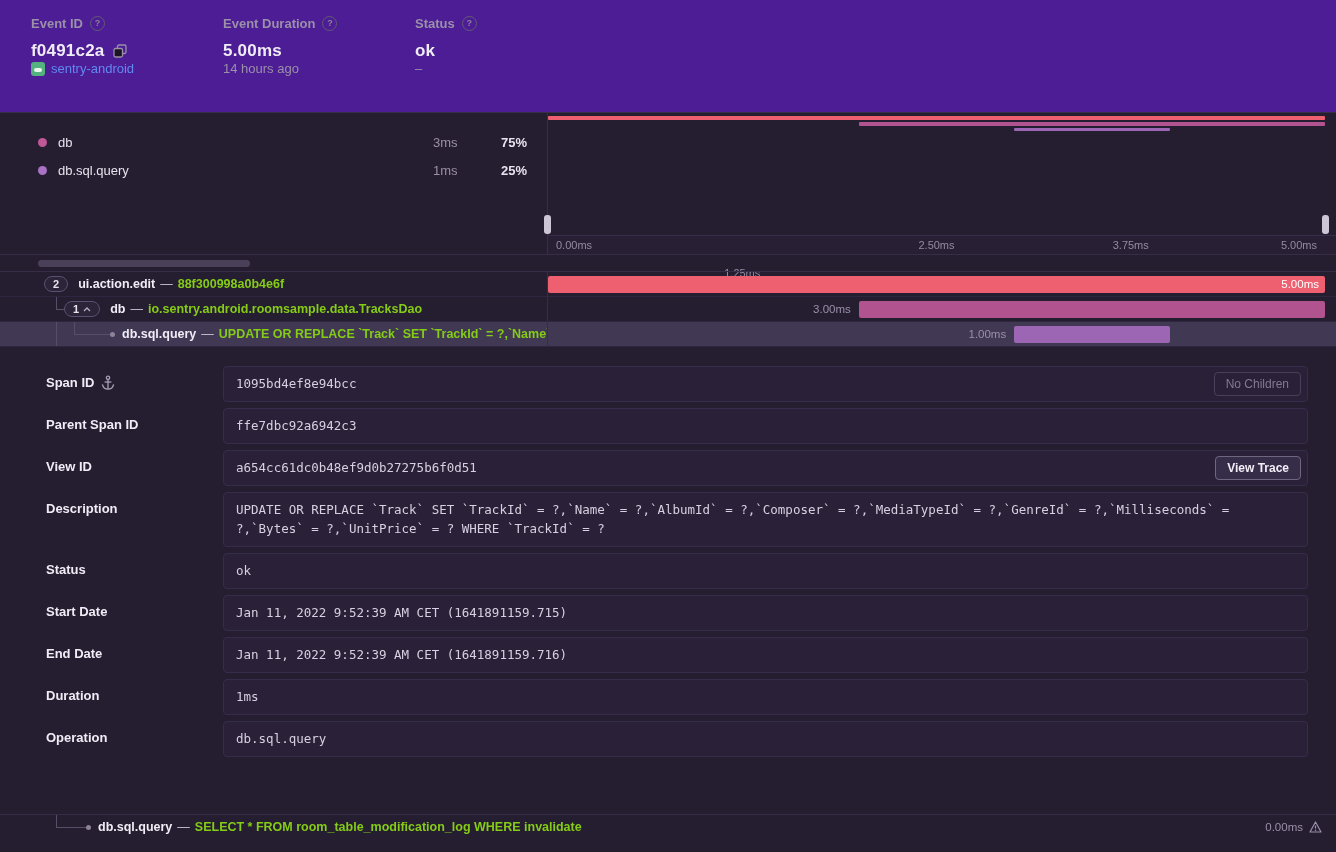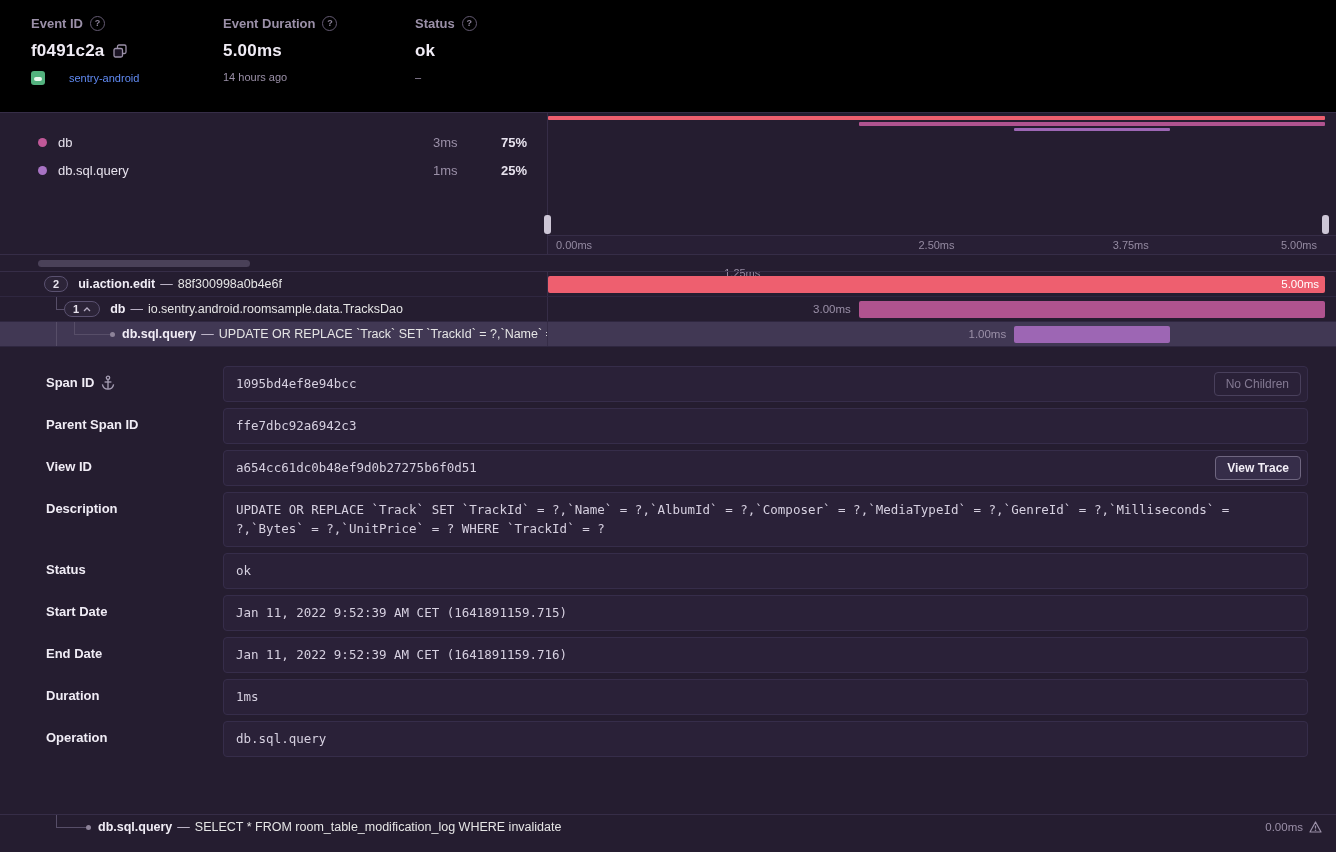--- a/index.html
+++ b/index.html
@@ -4,26 +4,26 @@
 <style>
   * { box-sizing: border-box; }
   html,body { margin:0; padding:0; background:#140f1a; }
   .app {
     width:1336px; height:852px; overflow:hidden;
     background:#251d30; color:#f0ecf5;
     font-family:"Liberation Sans", sans-serif;
     display:flex; flex-direction:column; position:relative;
   }
   
-  .header { height:112px; flex:none; background:#000000; padding:16px 32px 0 31px; display:flex; }
+  .header { height:112px; flex:none; background:#4c1d95; padding:16px 32px 0 31px; display:flex; }
   .header-col { width:192px; }
   .h-label-row { display:flex; align-items:center; gap:7px; color:#9b90a8; font-size:13px; font-weight:700; }
   .help-icon { width:15px; height:15px; border:1.4px solid #645a72; border-radius:50%; display:flex; align-items:center; justify-content:center; font-size:9px; line-height:1; color:#8d8399; font-weight:700; }
   .h-value-row { margin-top:10px; font-size:17px; font-weight:600; display:flex; align-items:center; gap:9px; letter-spacing:.2px; }
-  .h-sub-row { margin-top:10px; font-size:11px; color:#9b90a8; display:flex; align-items:center; gap:24px; }
+  .h-sub-row { font-size:13px; color:#9b90a8; display:flex; align-items:center; gap:6px; }
   .project-icon { width:14px; height:14px; border-radius:3px; background:#53b27e; display:inline-block; position:relative; }
   .project-icon:after { content:""; position:absolute; left:3px; top:6px; width:8px; height:4px; border-radius:2px; background:#e9f7ee; }
   .project-link { color:#608af2; text-decoration:none; }
   
   .toolbar { flex:none; display:flex; gap:8px; padding:8px 11px 12px 31px; }
   .filter-btn { height:38px; padding:0 16px; border:1px solid #544b66; border-radius:6px; background:#2b2337; display:flex; align-items:center; gap:9px; font-size:13px; font-weight:700; color:#f0ecf5; cursor:pointer; }
   .f-lines { display:flex; flex-direction:column; align-items:center; gap:2px; }
   .f-lines div { height:2px; border-radius:1px; background:#cfc7da; }
   .f-lines .l1{ width:12px; } .f-lines .l2{ width:8px; } .f-lines .l3{ width:4px; }
   .search-box { flex:1; height:38px; border:1px solid #453c58; border-radius:6px; background:#1e1729; display:flex; align-items:center; gap:9px; padding:0 13px; }
@@ -55,21 +55,21 @@
   .tree-row { display:flex; height:25px; border-bottom:1px solid #2f2740; position:relative; cursor:pointer; }
   .tree-row.selected { background:#413854; }
   .tree-left { width:548px; flex:none; position:relative; display:flex; align-items:center; overflow:hidden; white-space:nowrap; border-right:1px solid #362d47; font-size:12.5px; }
   .tree-right { flex:1; position:relative; margin-right:11px; }
   .tree-bar { position:absolute; top:4px; height:17px; border-radius:2px; }
   .dur-label { position:absolute; top:0; line-height:25px; font-size:11.5px; color:#9b90a8; white-space:nowrap; }
   .dur-label.in-bar { color:#ffffff; }
   .badge { border:1px solid #5a5170; border-radius:8px; background:#2c2438; font-size:11px; font-weight:700; padding:1px 8px; color:#e8e3ee; display:inline-flex; align-items:center; gap:4px; flex:none; }
   .op { font-weight:700; color:#f0ecf5; }
   .sep { margin:0 5px; color:#cfc7da; }
-  .desc { color:#e5e5e5; }
+  .desc { color:#84cc16;font-weight:bold; }
   .conn { position:absolute; background:#574e68; }
   .conn-dot { position:absolute; width:5px; height:5px; border-radius:50%; background:#8d8399; top:10px; }
   
   .details { flex:1; overflow:hidden; padding:19px 28px 0 46px; }
   .detail-row { display:flex; margin-bottom:6px;justify-content:flex-end; }
   .detail-label { width:177px; flex:none; font-size:13px; font-weight:700; color:#f0ecf5; padding-top:9px; display:flex; align-items:center; align-self:flex-start; gap:7px; }
   .detail-value { flex:1; background:#2a2138; border:1px solid #362d4a; border-radius:4px; padding:8px 12px; font-family:"DejaVu Sans Mono","Liberation Mono",monospace; font-size:12.5px; color:#d6d0e0; position:relative; line-height:1.45; min-height:34px; }
   .chip { position:absolute; right:6px; top:50%; transform:translateY(-50%); border:1px solid #49405c; border-radius:4px; padding:4px 11px; font-family:"Liberation Sans",sans-serif; font-size:12px; color:#837992; background:transparent; white-space:nowrap; }
   .btn { position:absolute; right:6px; top:50%; transform:translateY(-50%); border:1px solid #6f6680; border-radius:4px; padding:4px 11px; font-family:"Liberation Sans",sans-serif; font-size:12px; font-weight:700; color:#f2eef6; background:#362d49; cursor:pointer; white-space:nowrap; }
   

